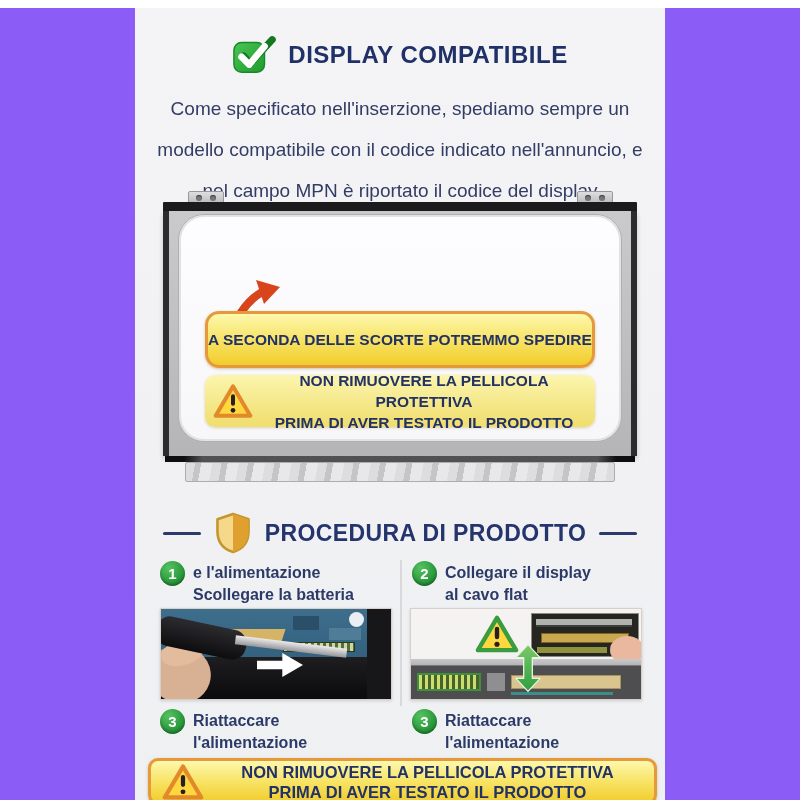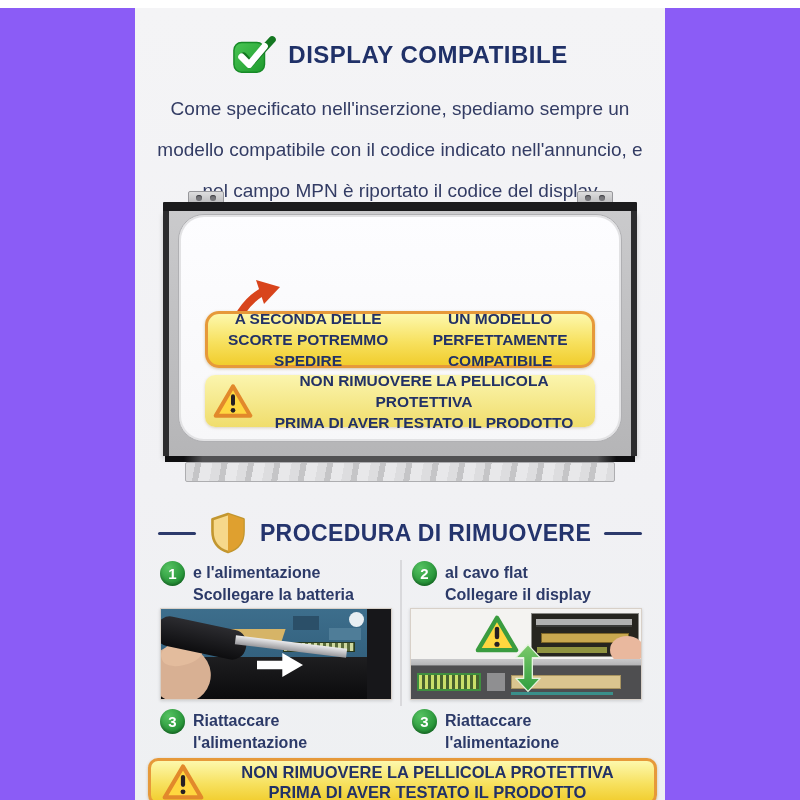--- a/index.html
+++ b/index.html
@@ -144,60 +144,59 @@
     <div class="panel-bottom-edge"></div>
     <div class="panel-foil"></div>
 
     <svg class="red-arrow" width="62" height="66" viewBox="0 0 62 66">
       <path d="M10 62 C 14 42, 25 24, 42 14" fill="none" stroke="#d8441c" stroke-width="8" stroke-linecap="round"></path>
       <polygon points="36,2 60,9 44,26" fill="#d8441c"></polygon>
     </svg>
 
     <div class="note-box note-stock">
       <span class="note-line">A SECONDA DELLE SCORTE POTREMMO SPEDIRE</span>
-      <span class="note-line">UN MODELLO PERFETTAMENTE COMPATIBILE</span>
     </div>
 
     <div class="note-box note-film">
       <svg width="40" height="36" viewBox="0 0 60 54">
         <path d="M30 5 L56 49 L4 49 Z" fill="#ffd73f" stroke="#e2892b" stroke-width="6" stroke-linejoin="round"></path>
         <rect x="27" y="17" width="6" height="17" rx="3" fill="#262024"></rect>
         <circle cx="30" cy="41" r="3.5" fill="#262024"></circle>
       </svg>
       <span class="lines">
         <span class="note-line">NON RIMUOVERE LA PELLICOLA PROTETTIVA</span>
         <span class="note-line">PRIMA DI AVER TESTATO IL PRODOTTO</span>
       </span>
     </div>
 
     <div class="proc-row">
       <div class="rule"></div>
       <svg width="38" height="42" viewBox="0 0 44 48">
         <path d="M22 2 L40 8 V22 C40 36 32 43 22 46 C12 43 4 36 4 22 V8 Z" fill="#f6d88a" stroke="#c2962f" stroke-width="3" stroke-linejoin="round"></path>
         <path d="M22 2 L40 8 V22 C40 36 32 43 22 46 Z" fill="#dfa02f"></path>
       </svg>
-      <div class="proc-title">PROCEDURA DI RIMUOVERE</div>
+      <div class="proc-title">PROCEDURA DI PRODOTTO</div>
       <div class="rule"></div>
     </div>
 
     <div class="col-divider"></div>
 
     <div class="step s1">
       <span class="badge">1</span>
       <span>
         <span class="note-line">e l'alimentazione</span>
         <span class="note-line">Scollegare la batteria</span>
       </span>
     </div>
 
     <div class="step s2">
       <span class="badge">2</span>
       <span>
+        <span class="note-line">Collegare il display</span>
         <span class="note-line">al cavo flat</span>
-        <span class="note-line">Collegare il display</span>
       </span>
     </div>
 
     <div class="photo photo-left">
       <div class="pcb">
         <div class="pcb-gold"></div>
         <div class="pcb-chip1"></div>
         <div class="pcb-chip2"></div>
         <div class="pcb-dot"></div>
         <div class="pcb-conn"></div>

